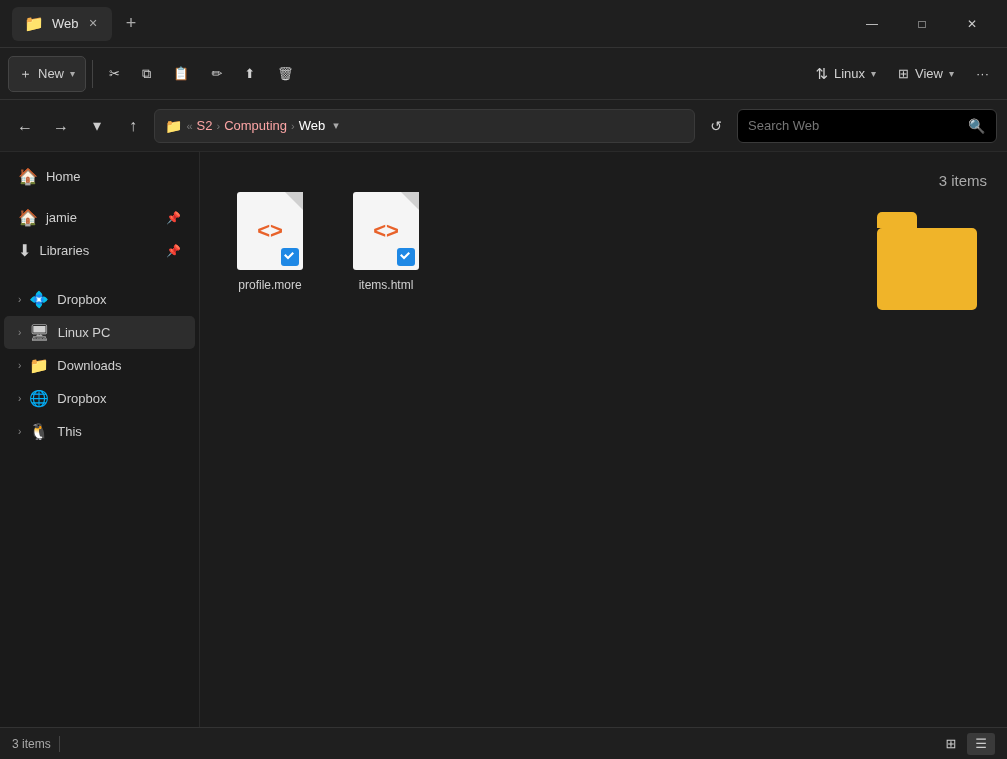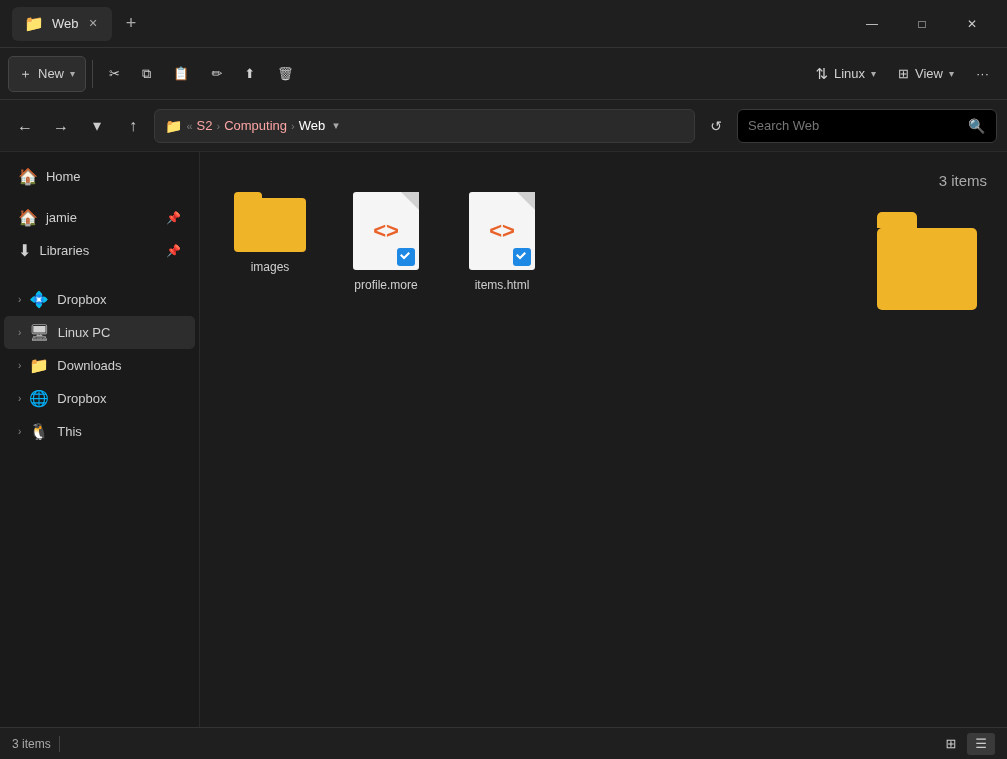--- a/index.html
+++ b/index.html
@@ -548,27 +548,20 @@
 
     <div class="side-folder">
       <div class="side-folder-wrap">
         <div class="folder-tab-large"></div>
         <div class="folder-body-large"></div>
       </div>
     </div>
 
     <div class="file-grid">
 
-      <div class="file-item">
-        <div class="folder-icon-wrap">
-          <div class="folder-tab"></div>
-          <div class="folder-body"></div>
-        </div>
-        <span class="file-label">images</span>
-      </div>
 
       <div class="file-item">
         <div class="html-icon-wrap">
           <div class="html-page">
             <div class="html-brackets">
               <span class="bracket-left">&lt;</span>
               <span class="bracket-right">&gt;</span>
             </div>
             <div class="html-vs-badge">
               <div class="vs-icon" style="background:#1e88e5;">

